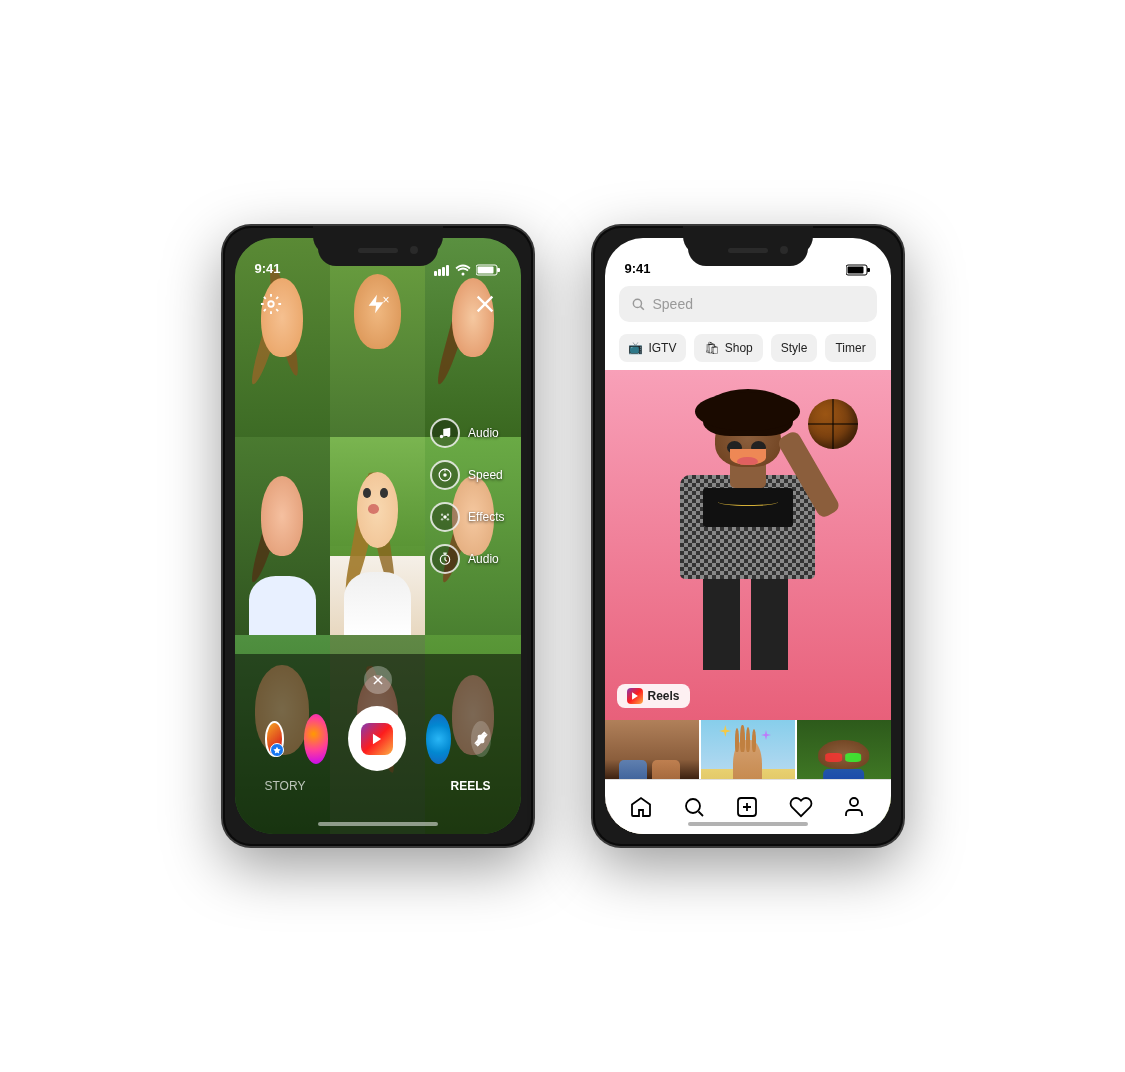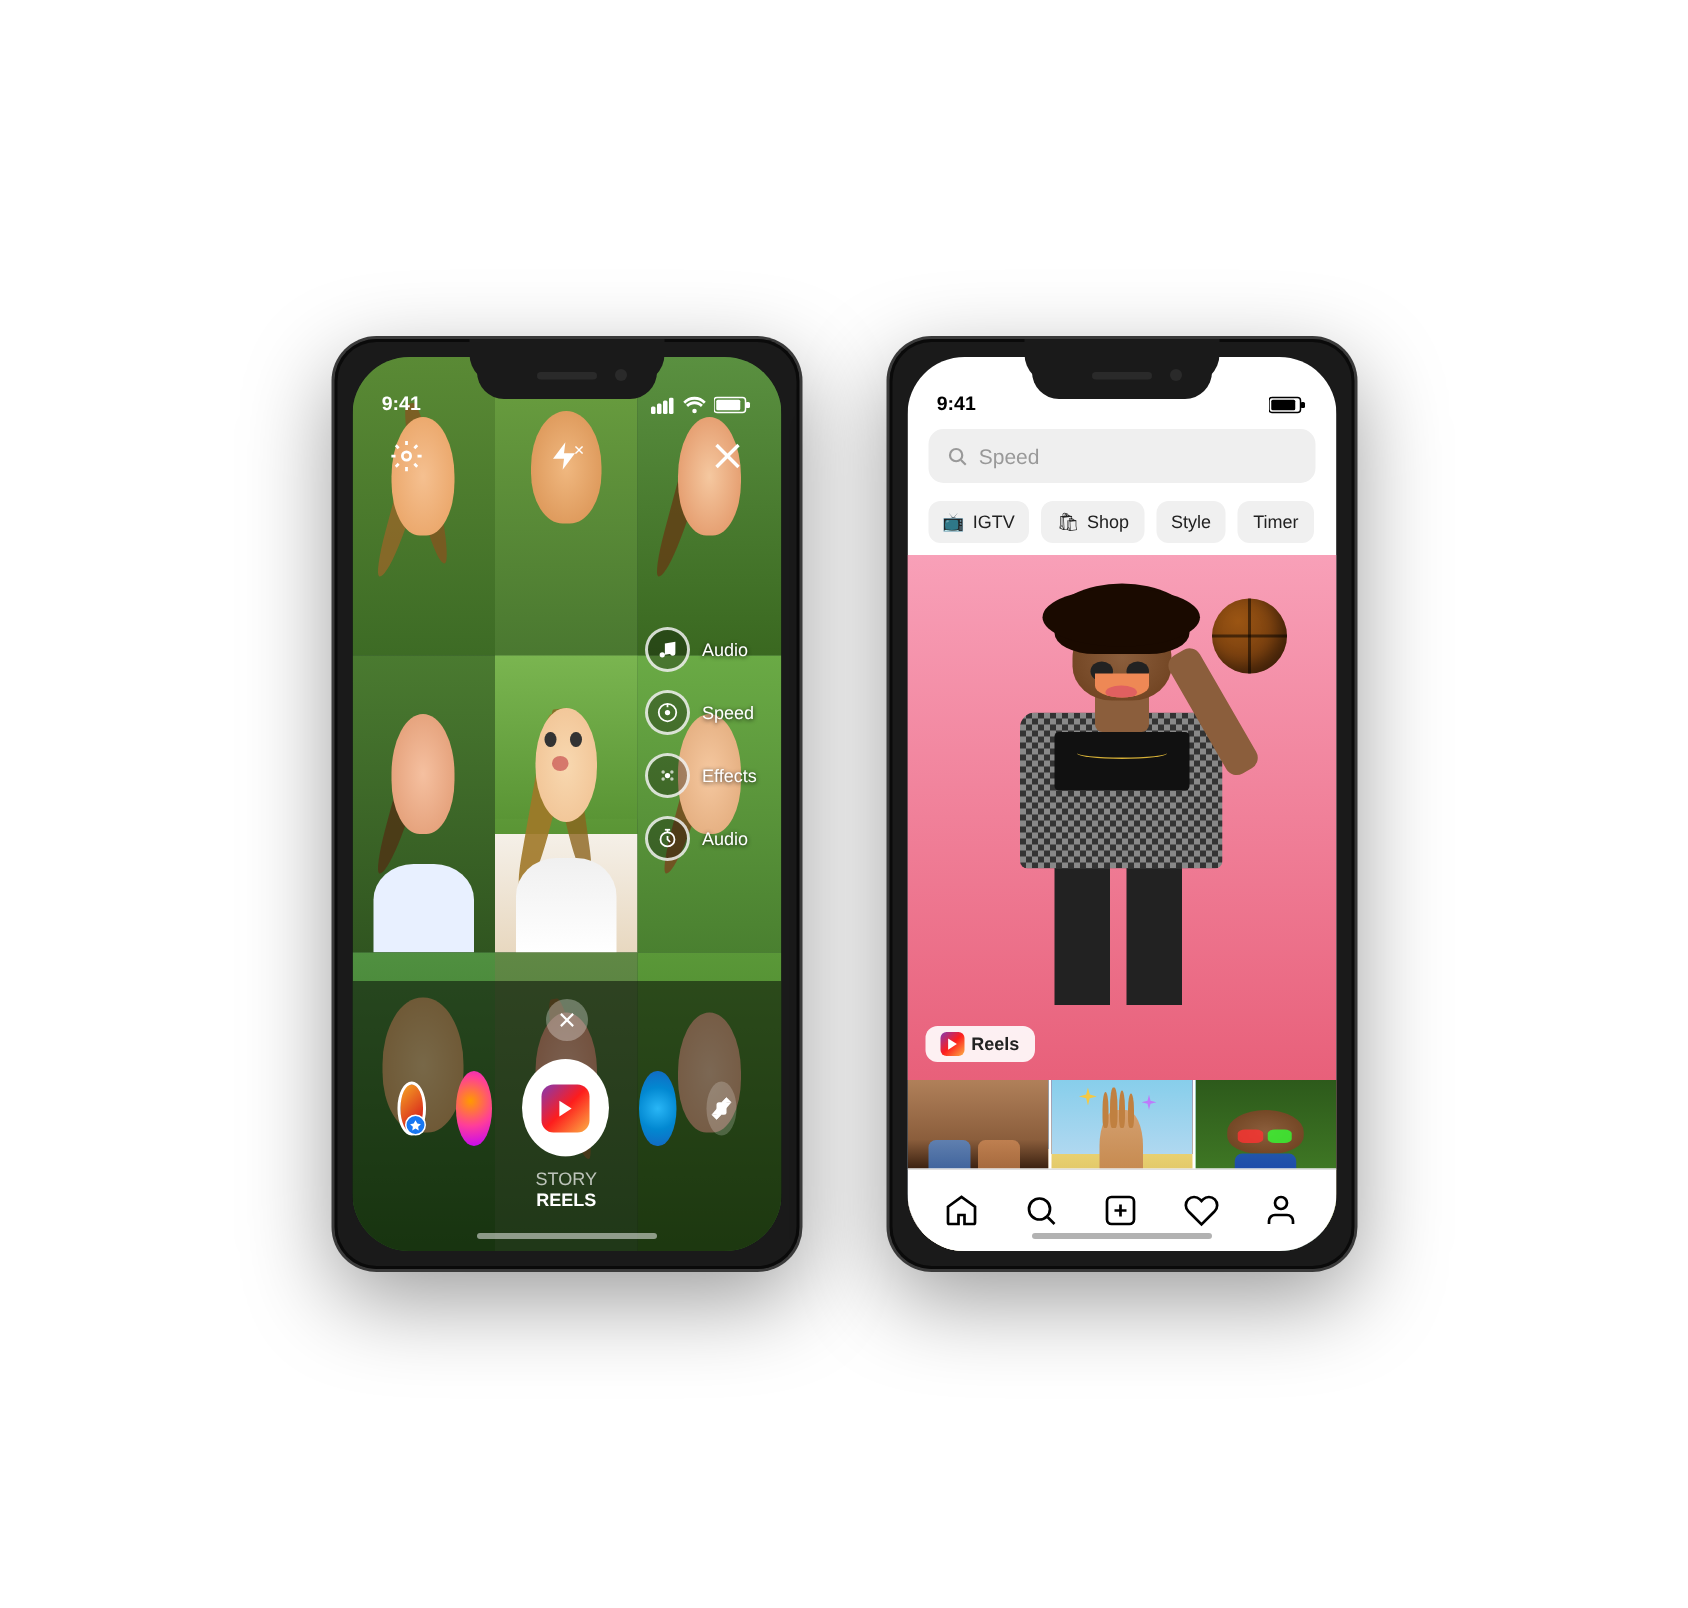--- a/index.html
+++ b/index.html
@@ -256,21 +256,20 @@
     .effect-btn.blue-gem {
       background: radial-gradient(circle, #29b6f6, #0288d1, #1565c0);
     }
 
     .tab-row {
       display: flex;
       align-items: center;
       justify-content: space-between;
       width: 100%;
       padding: 8px 30px 0;
-      flex-direction: column;
     }
 
     .tab-item {
       font-size: 12px;
       color: rgba(255,255,255,0.7);
       font-weight: 500;
     }
 
     .tab-item.active {
       color: #fff;

